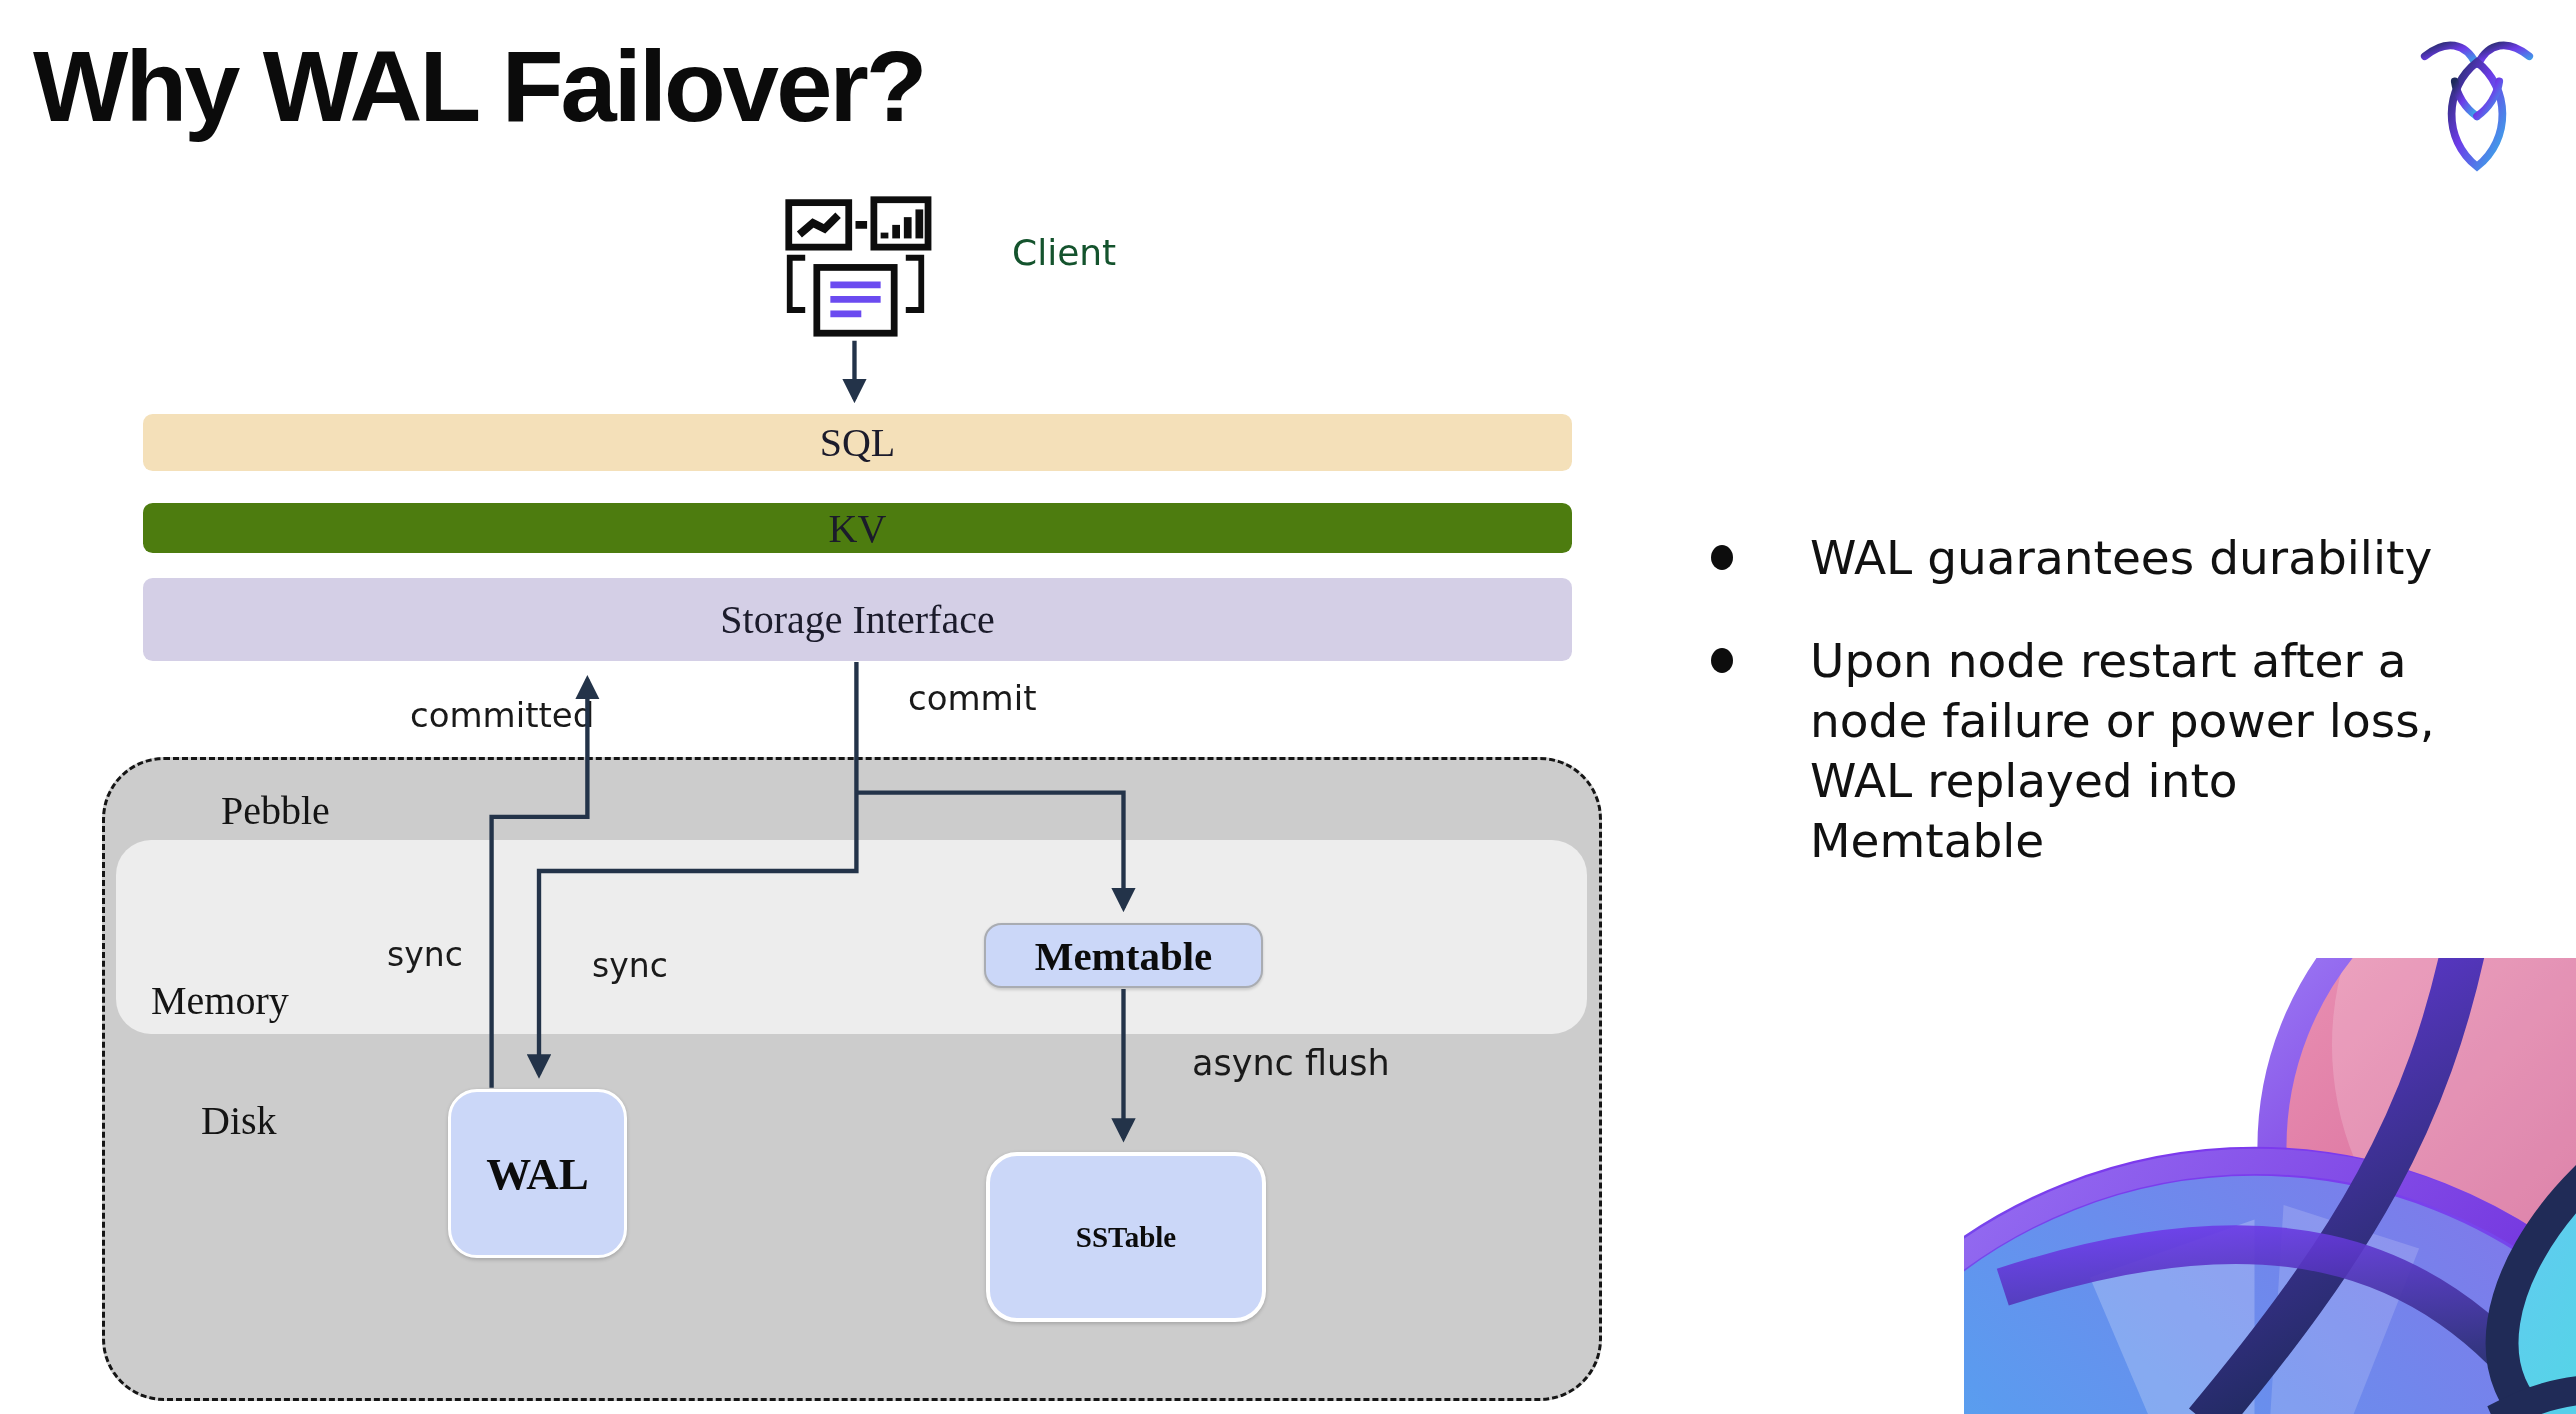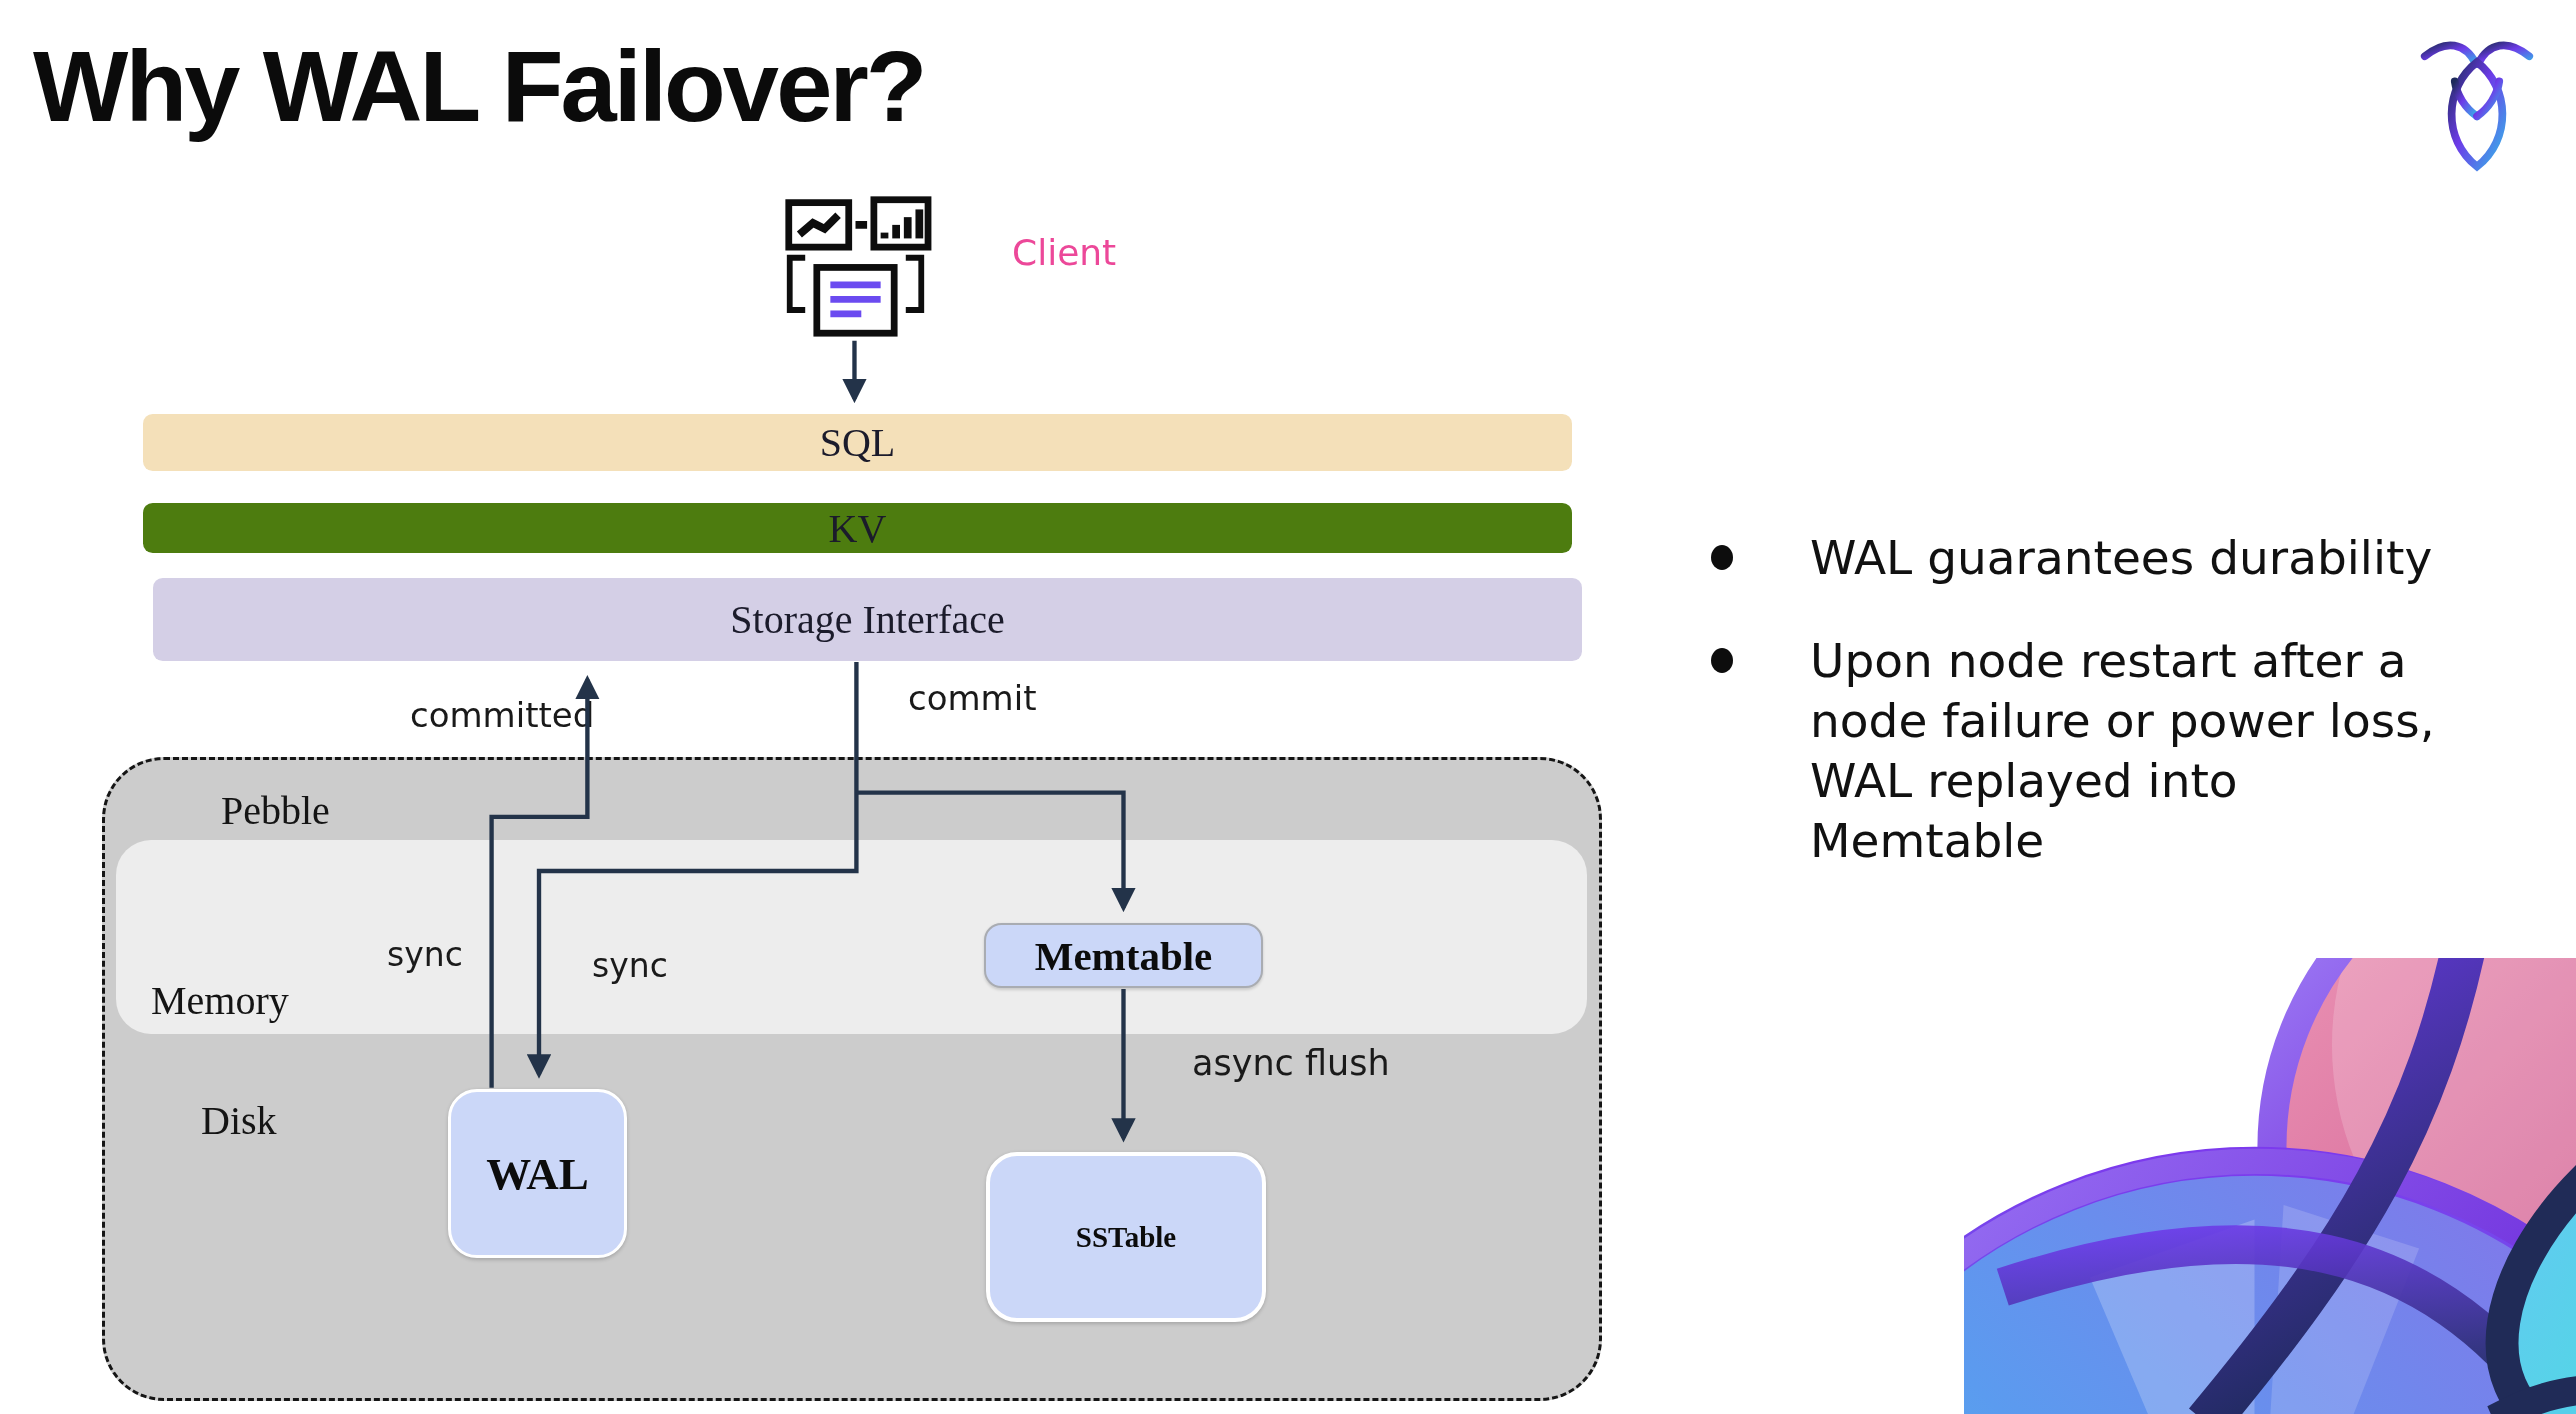--- a/index.html
+++ b/index.html
@@ -13,32 +13,32 @@
     font-size:101px; font-weight:bold; letter-spacing:-2.9px; color:#0b0b0b;
   }
 
   
   .logo { position:absolute; left:2417px; top:35px; }
 
   
   .client-icon { position:absolute; left:778px; top:192px; }
   .client-label {
     position:absolute; left:1012px; top:232px;
-    font-size:36px; color:#ec4899;text-align:right;
+    font-size:36px; color:#14532d;text-align:right;
   }
 
   
   .layer-bar {
     position:absolute; left:143px; width:1429px;
     border-radius:9.7px; display:flex; align-items:center; justify-content:center;
     font-family:"Liberation Serif", serif; font-size:40px; color:#1b1b2b;
   }
   .bar-sql     { top:414px; height:57px; background:#F4E0B9; }
   .bar-kv      { top:503px; height:50px; background:#4d7c0f; }
-  .bar-storage { top:578px; height:83px; background:#D4CFE6;margin-left:10px; }
+  .bar-storage { top:578px; height:83px; background:#D4CFE6; }
 
   
   .pebble {
     position:absolute; left:102px; top:757px; width:1500px; height:644px;
     background:#CCCCCC; border:3.9px dashed #151515; border-radius:62px;
   }
   .memory-band {
     position:absolute; left:116px; top:840px; width:1471px; height:194px;
     background:#EDEDED; border-radius:35px;
   }

